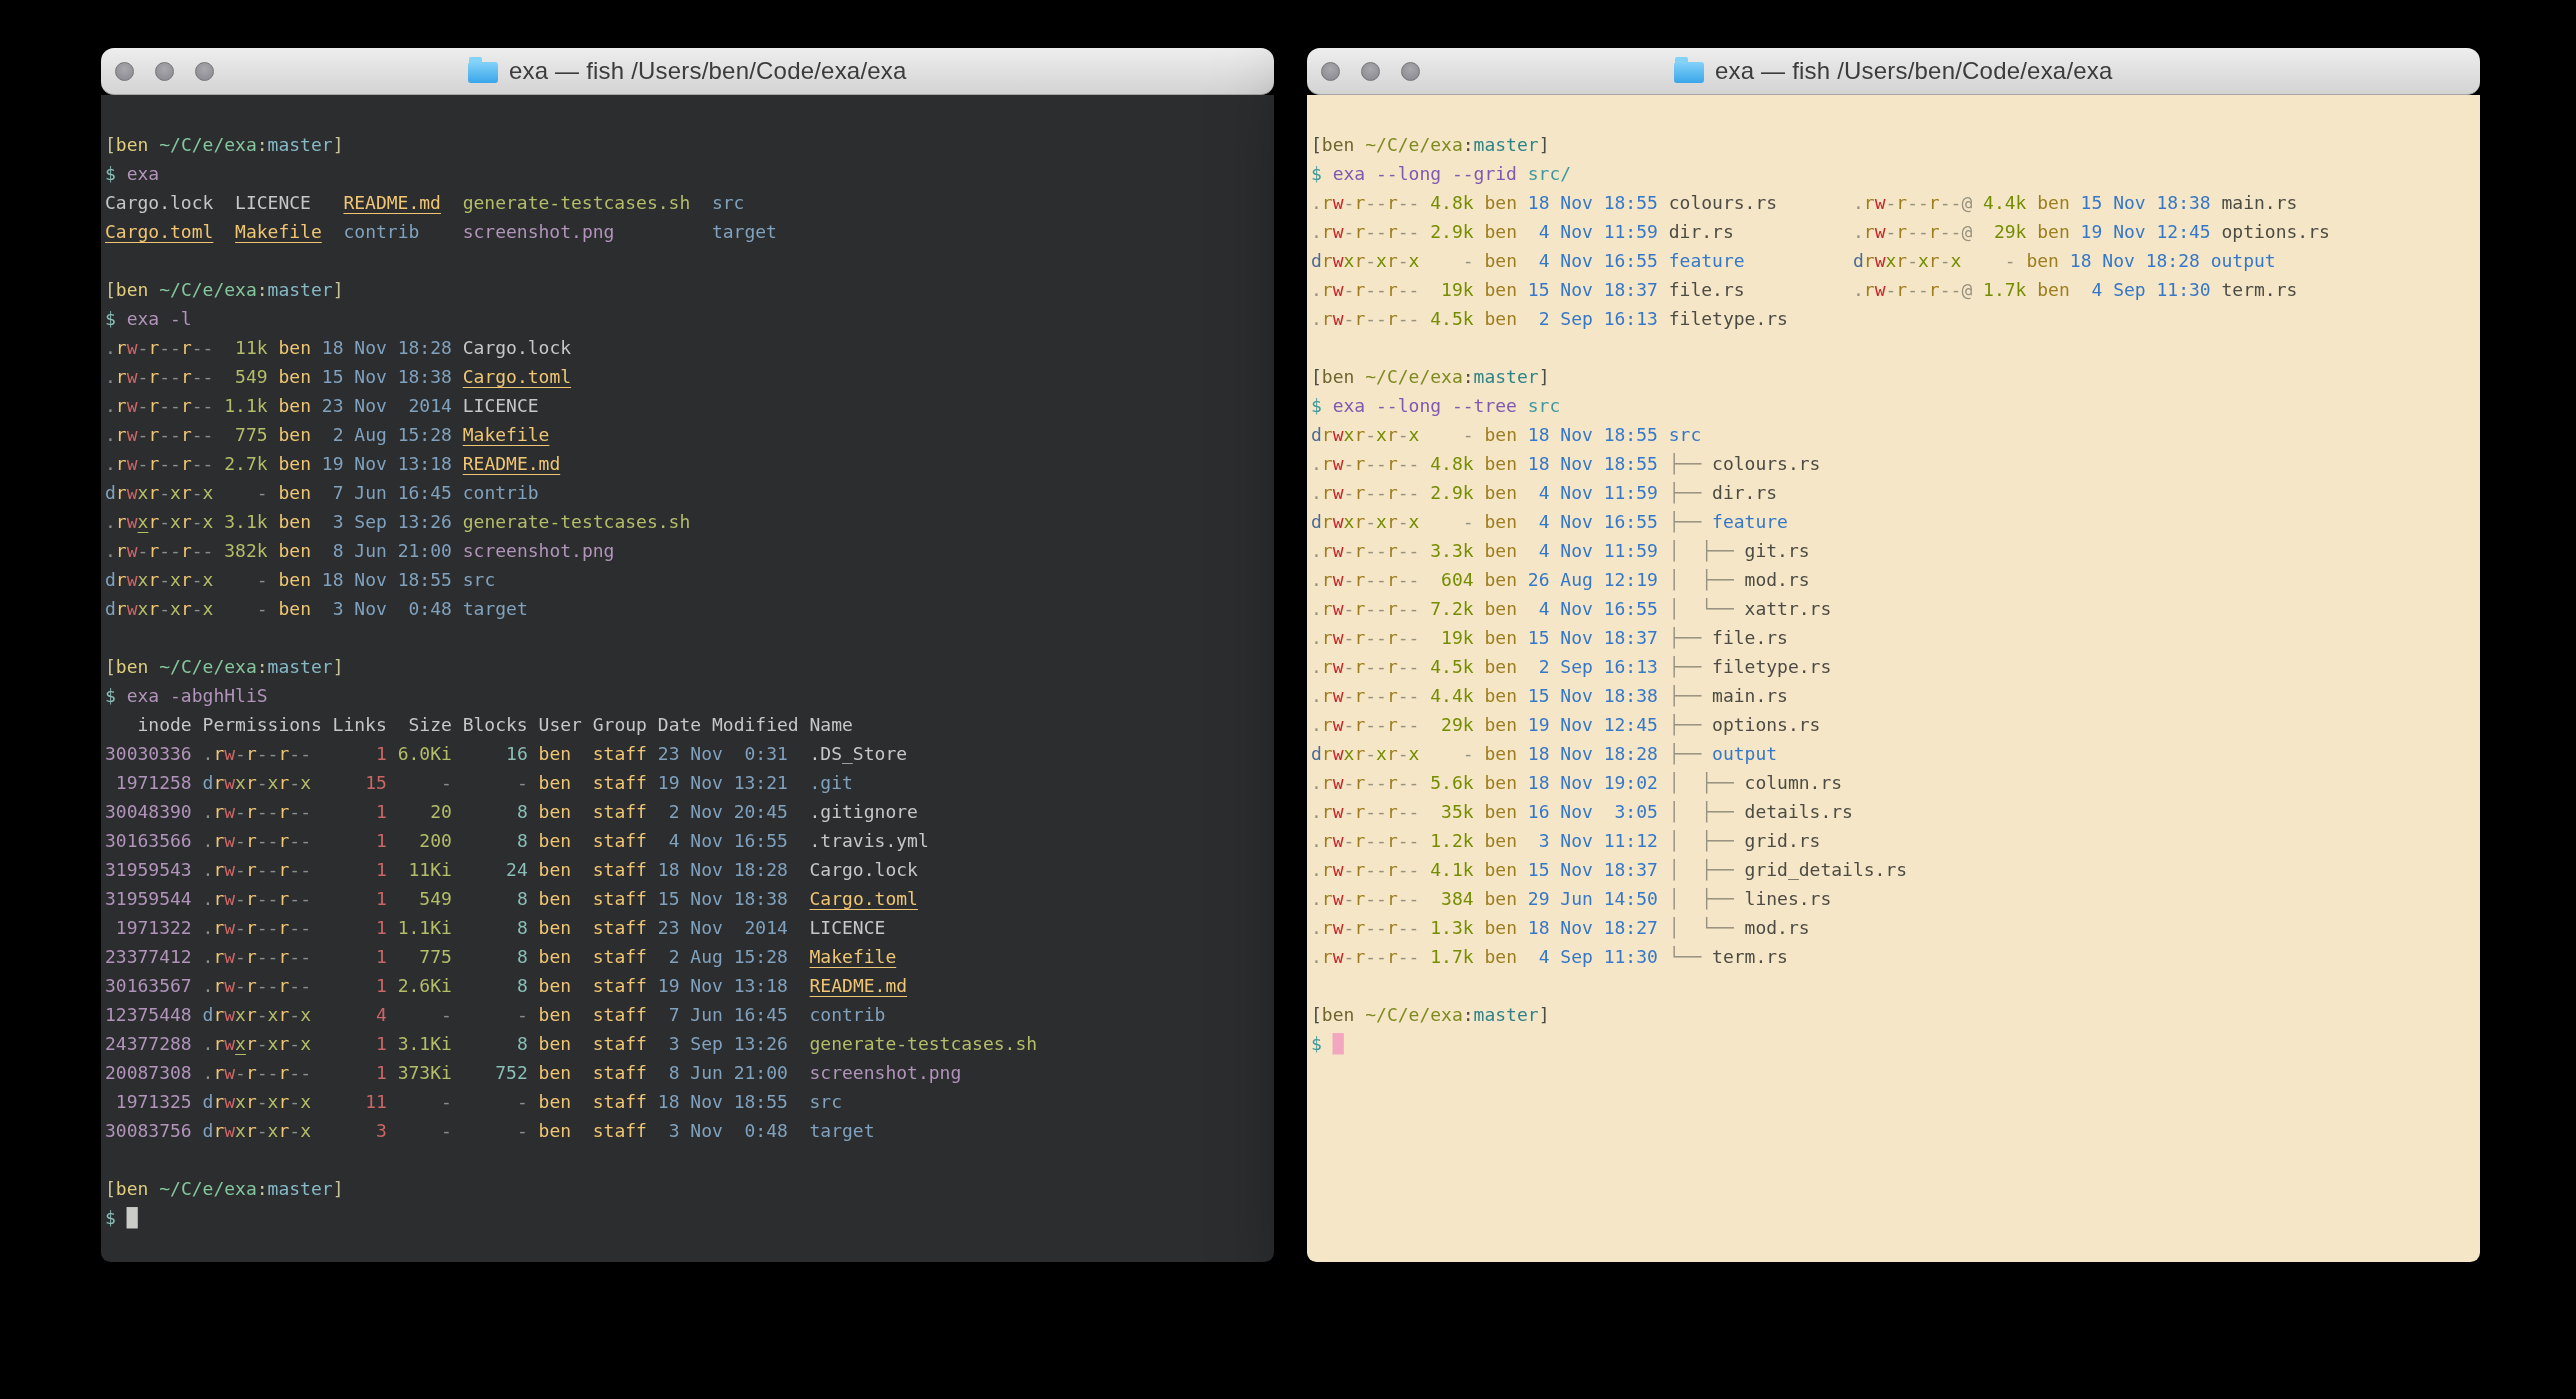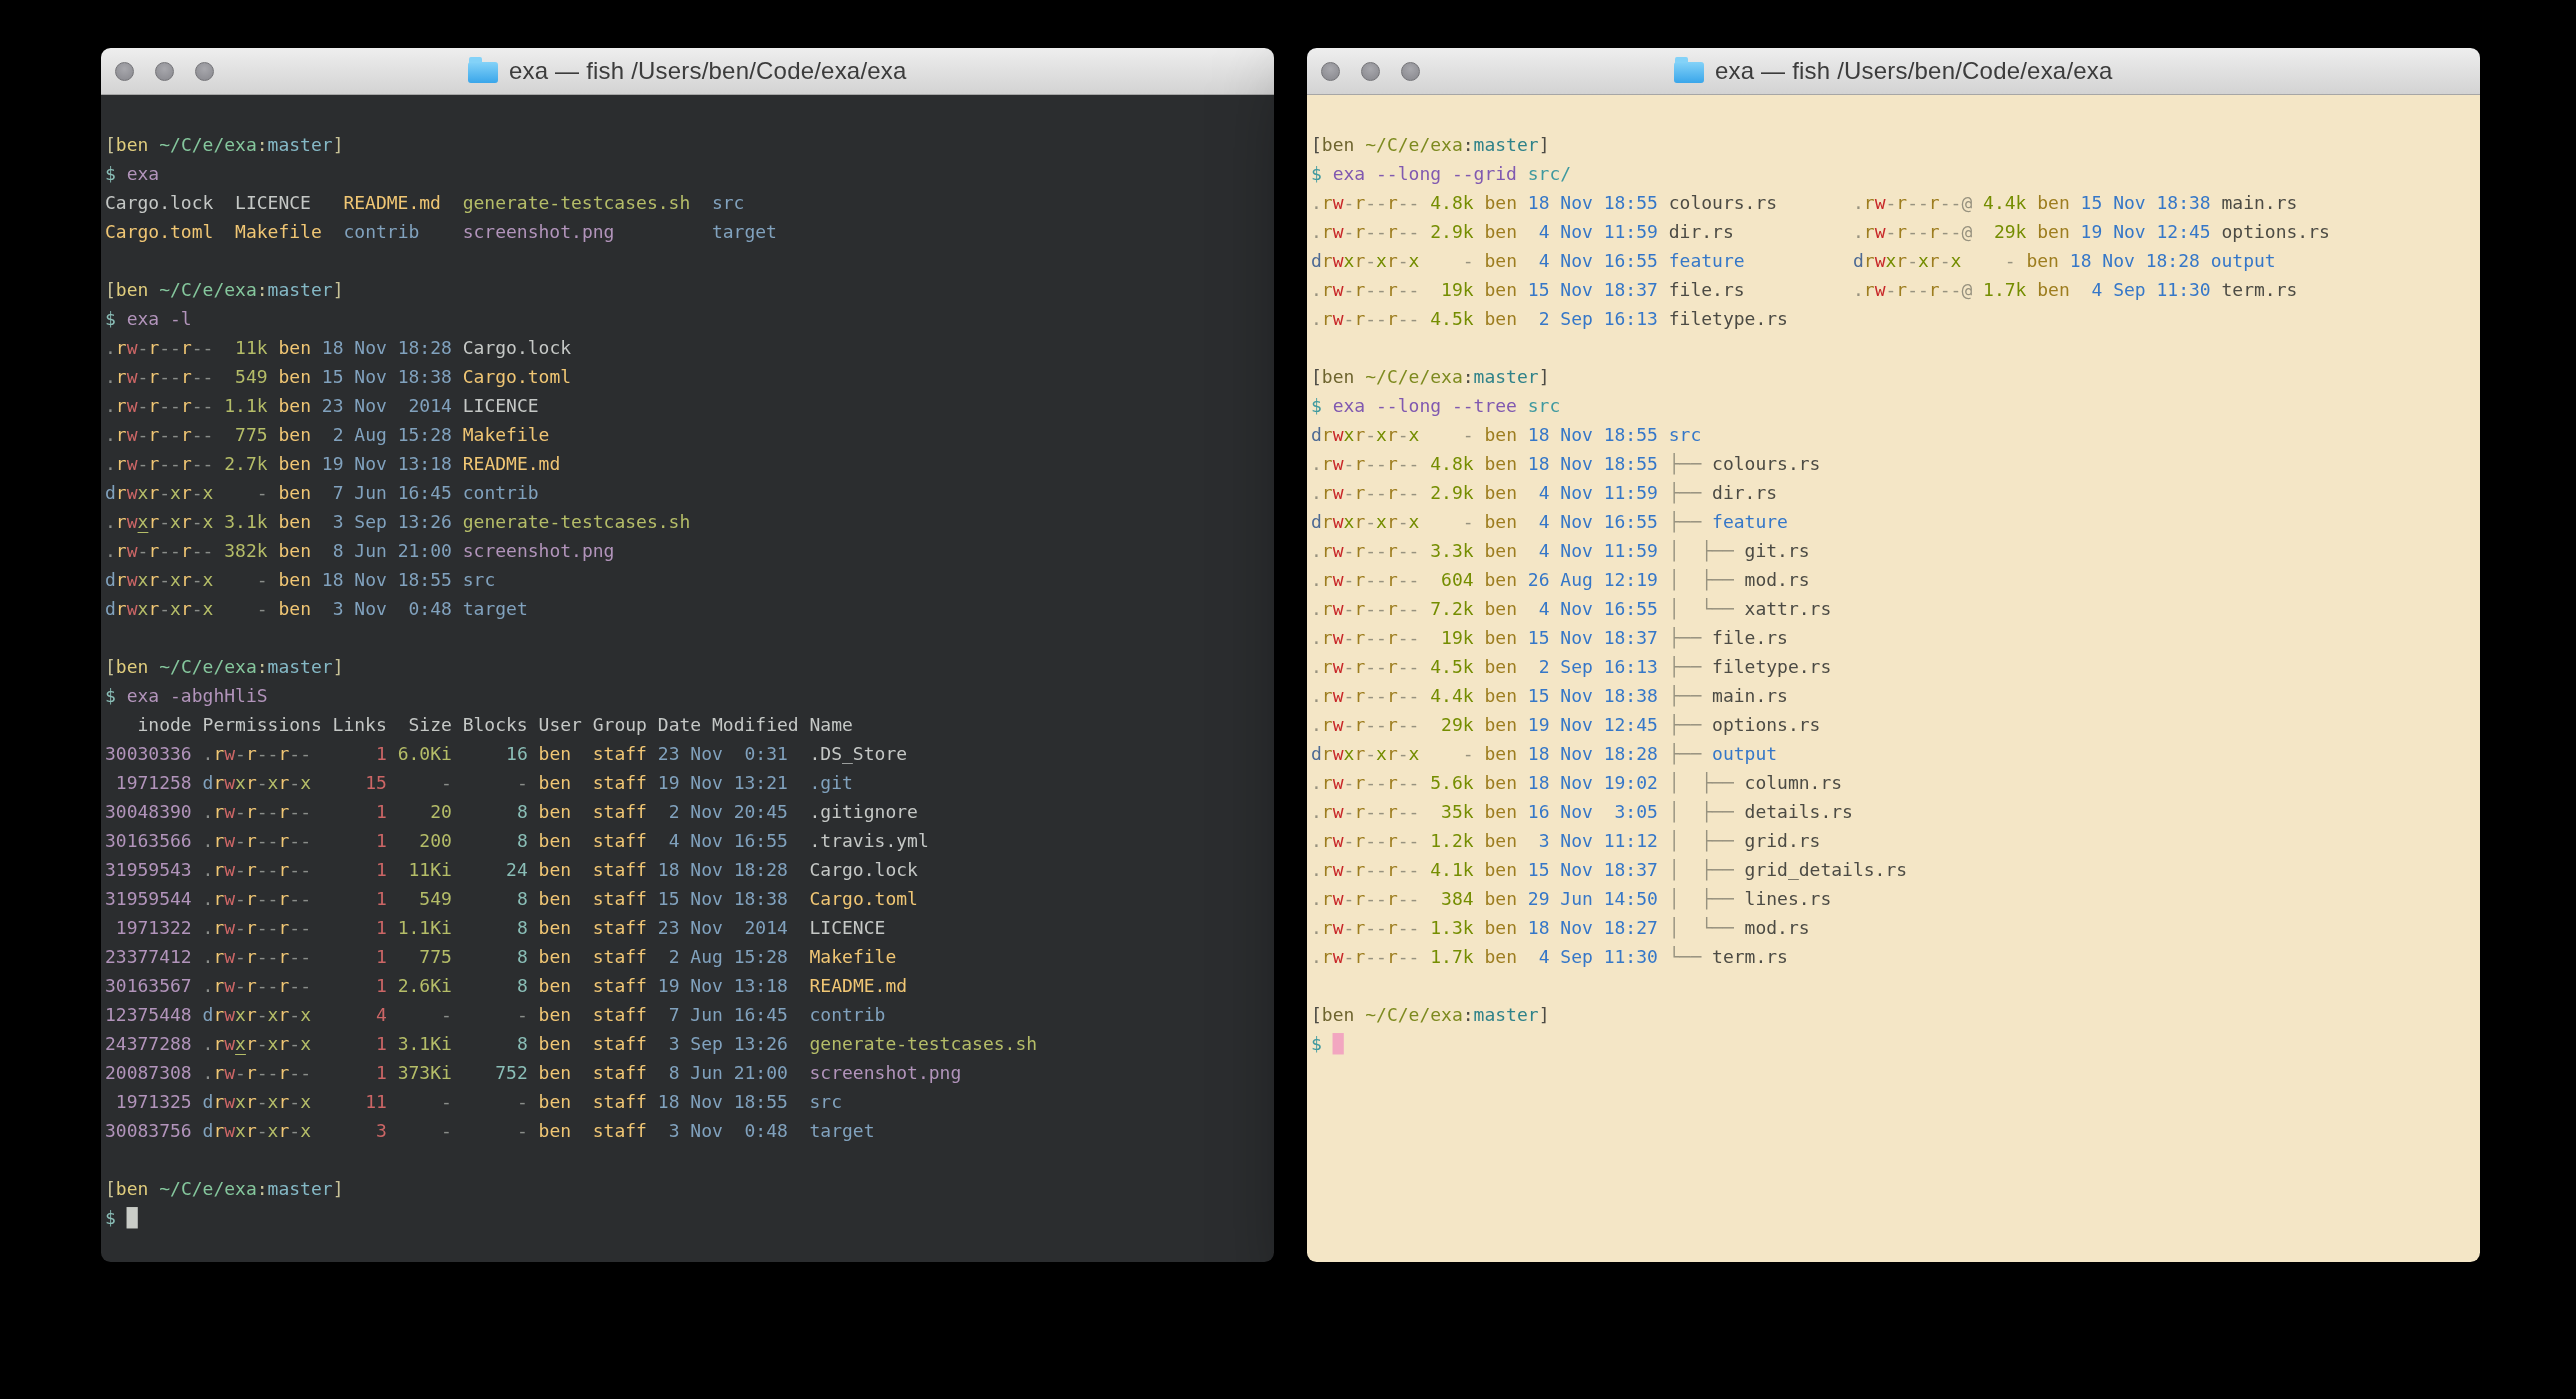--- a/index.html
+++ b/index.html
@@ -16,21 +16,21 @@
     box-shadow:0 33px 86px rgba(0,0,0,.65);
     background:#000;
   }
   #win0{left:101px}
   #win1{left:1307px}
   .titlebar{
     height:46px;
     background:linear-gradient(var(--tb-top), var(--tb-bottom));
     border-bottom:1px solid var(--tb-border);
     position:relative;
-    display:flex;align-items:center;
+    display:flex;align-items:center;border-radius:13px;
   }
   .lights{position:absolute;left:14.4px;top:0;bottom:0;display:flex;align-items:center;gap:21px}
   .light{
     width:19px;height:19px;border-radius:50%;
     background:radial-gradient(circle at 50% 35%, #a8a8ad, #86868c);
     border:1px solid #747478;box-sizing:border-box;
   }
   .titlewrap{
     margin:0 auto;display:flex;align-items:center;gap:10.5px;
     color:var(--tb-text);font-size:24px;letter-spacing:0.2px;
@@ -52,21 +52,21 @@
     padding:35px 4px;box-sizing:border-box;
   }
   .tl{height:29px}
   .c-fg{color:var(--fg)}      .c-gray{color:var(--gray)}
   .c-red{color:var(--red)}    .c-yellow{color:var(--yellow)}
   .c-green{color:var(--green)}.c-aqua{color:var(--aqua)}
   .c-blue{color:var(--blue)}  .c-purple{color:var(--purple)}
   .c-dird{color:var(--dird)}  .c-cursor{color:var(--cursor)}
   .c-pbk{color:var(--pbk)}    .c-pus{color:var(--pus)}
   .c-ppa{color:var(--ppa)}    .c-pbr{color:var(--pbr)}
-  .c-uyel{color:var(--yellow);text-underline-offset:3.8px}
+  .c-uyel{color:var(--yellow);text-decoration:underline;text-underline-offset:3.8px}
   .c-ufg{color:var(--fg);text-underline-offset:3.8px}
   .ux{text-decoration:underline;text-underline-offset:3.8px}
 </style>
 </head>
 <body style="--tb-top: #eeeeee; --tb-bottom: #d3d3d3; --tb-border: #a6a6a6; --tb-text: #3c3c3c; --folder-top: #83d2f8; --folder-bottom: #3aa6ea;">
 
 <div class="window" id="win0" style="--bg: #2b2d2f; --fg: #c5c8c6; --gray: #8a8d8a; --red: #cc6666; --yellow: #f0c674; --green: #b5bd68; --aqua: #8abeb7; --blue: #81a2be; --purple: #b294bb; --dird: #81a2be; --cursor: #c9ccc7; --pbk: #c9c398; --pus: #e0cd7d; --ppa: #85c79d; --pbr: #85b9c6;">
   <div class="titlebar">
     <div class="lights">
       <span class="light"></span>

